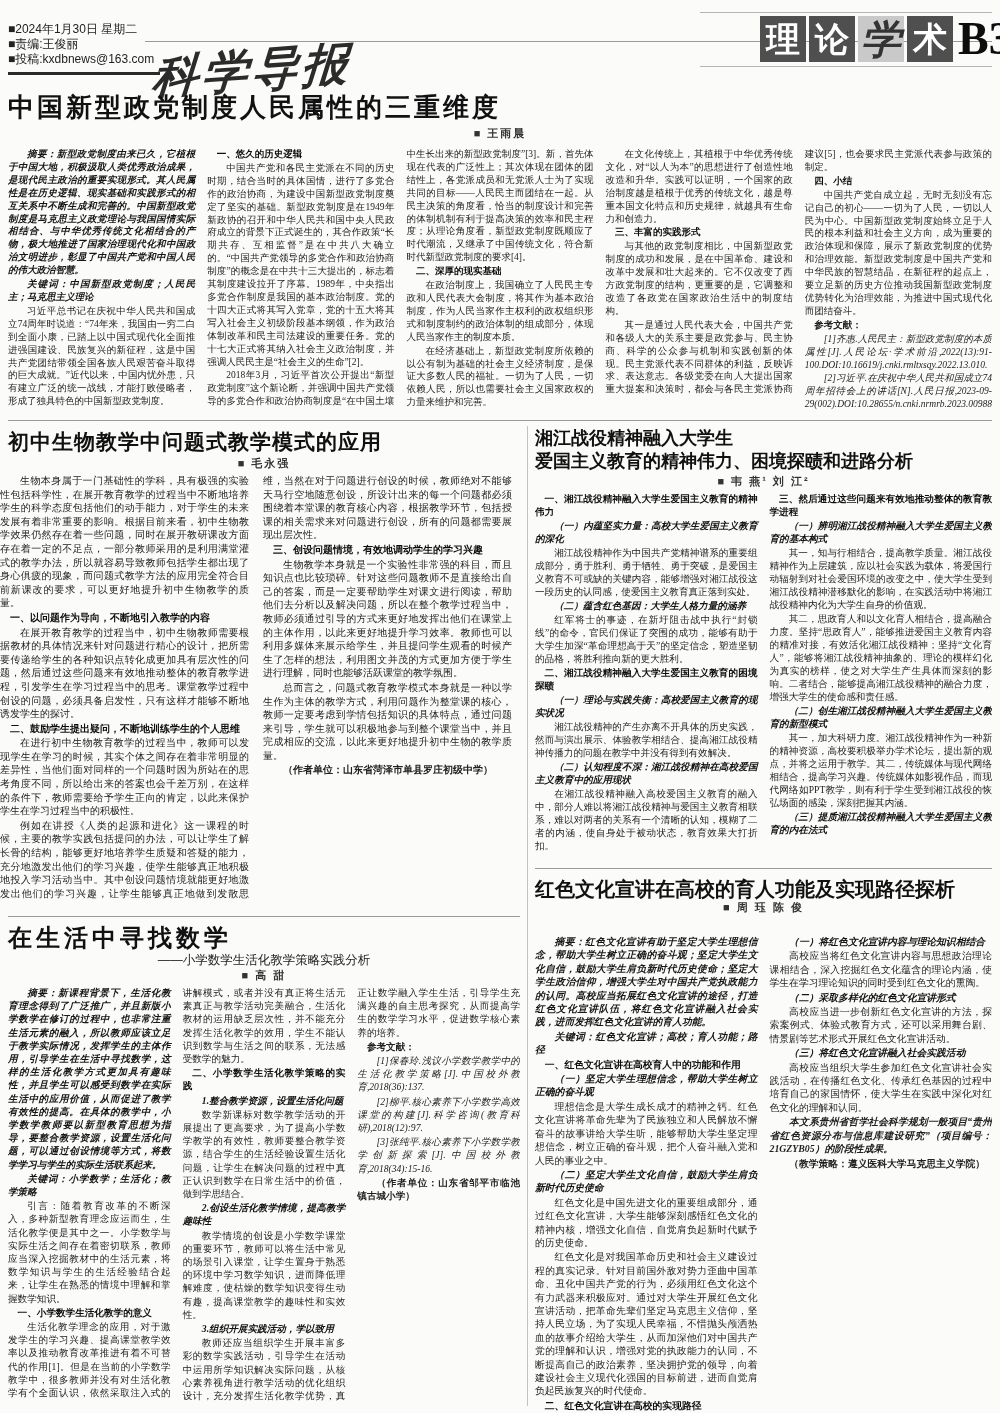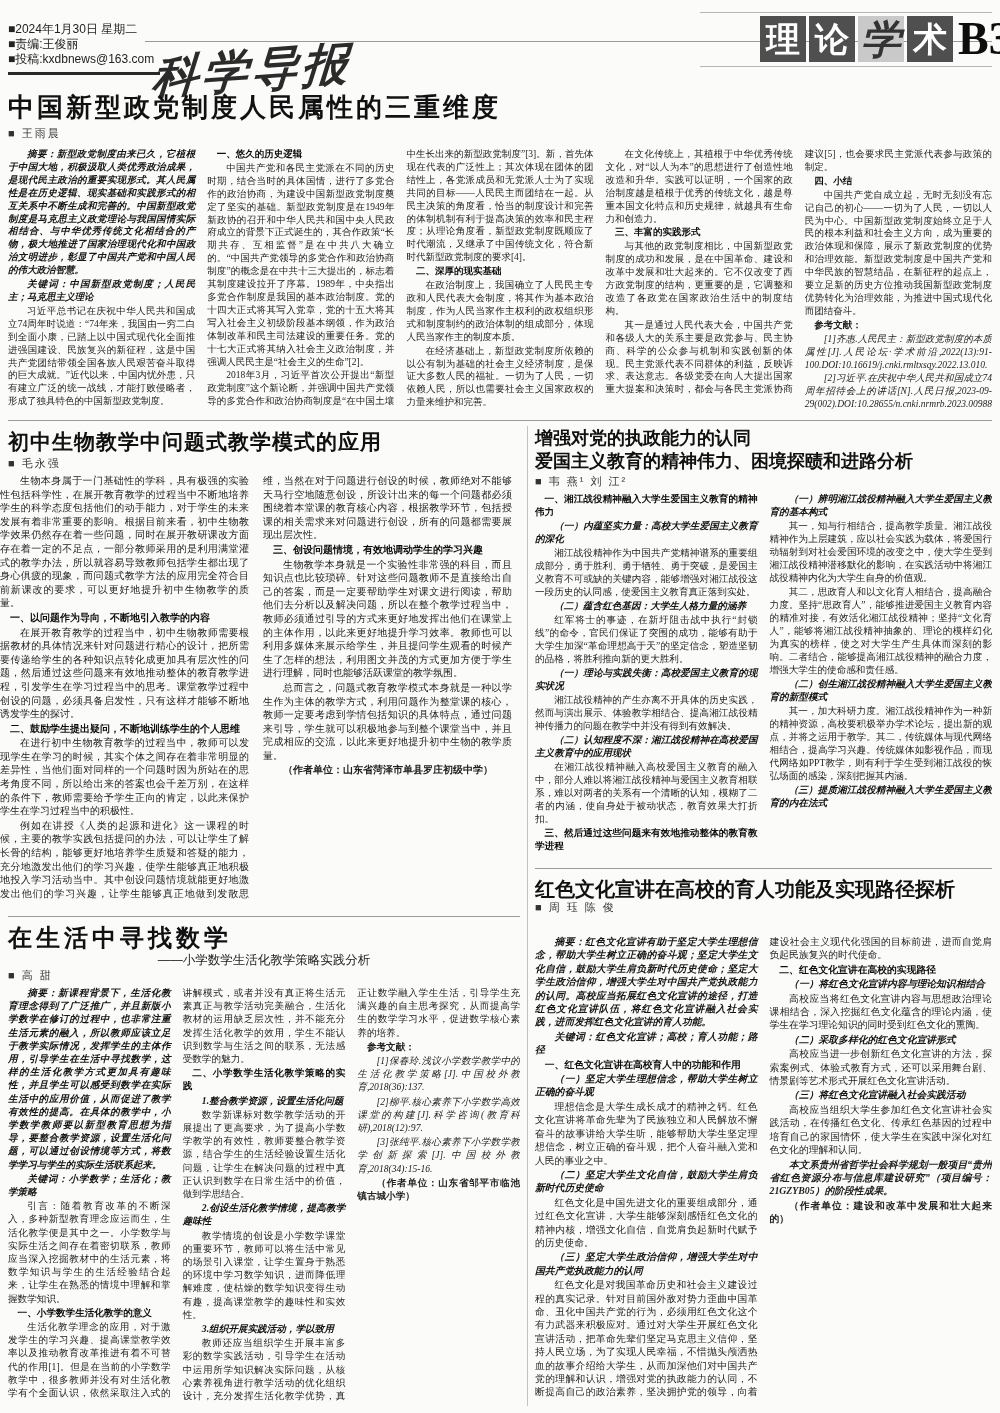--- a/index.html
+++ b/index.html
@@ -27,21 +27,21 @@
   .secbox.light{background:#c9c9c9;color:#333;font-family:"DejaVu Serif",serif;
     font-style:italic;font-size:40px;}
   .pageno{display:inline-block;font-family:"Liberation Serif",serif;font-weight:bold;
     font-size:46px;color:#0d0d0d;line-height:46px;vertical-align:top;margin-left:2px;}
 
   
   .a-title{position:absolute;font-weight:bold;color:#111;
     font-family:Liberation Sans, sans-serif;white-space:nowrap;}
   .a-sub{position:absolute;text-align:center;color:#222;
     font-family:"Liberation Sans",sans-serif;}
-  .a-byline{position:absolute;font-weight:normal;font-size:11px;
+  .a-byline{position:absolute;text-align:center;font-weight:bold;font-size:11px;
     color:#333;font-family:"Liberation Sans",sans-serif;letter-spacing:2px;}
   .cols{position:absolute;column-fill:auto;overflow:hidden;text-align:justify;
     color:#222;}
   .cols p{margin:0 0 1px 0;text-indent:2em;}
   .p-head{font-weight:bold;color:#0e0e0e;text-indent:1em !important;
     font-family:"Liberation Sans",sans-serif;}
   .p-sub{font-weight:bold;font-style:italic;color:#141414;}
   .p-abstract,.p-kw{font-weight:bold;font-style:italic;color:#161616;}
   .p-reflabel{font-weight:bold;font-family:"Liberation Sans",sans-serif;text-indent:1em !important;}
   .p-ref{font-style:italic;}
@@ -113,29 +113,30 @@
       <p class="p-body">在进行初中生物教育教学的过程当中，教师可以发现学生在学习的时候，其实个体之间存在着非常明显的差异性，当他们面对同样的一个问题时因为所站在的思考角度不同，所以给出来的答案也会千差万别，在这样的条件下，教师需要给予学生正向的肯定，以此来保护学生在学习过程当中的积极性。</p>
       <p class="p-body">例如在讲授《人类的起源和进化》这一课程的时候，主要的教学实践包括提问的办法，可以让学生了解长骨的结构，能够更好地培养学生质疑和答疑的能力，充分地激发出他们的学习兴趣，使学生能够真正地积极地投入学习活动当中。其中创设问题情境就能更好地激发出他们的学习兴趣，让学生能够真正地做到发散思维，当然在对于问题进行创设的时候，教师绝对不能够天马行空地随意创设，所设计出来的每一个问题都必须围绕着本堂课的教育核心内容，根据教学环节，包括授课的相关需求来对问题进行创设，所有的问题都需要展现出层次性。</p>
       <p class="p-head">三、创设问题情境，有效地调动学生的学习兴趣</p>
       <p class="p-body">生物教学本身就是一个实验性非常强的科目，而且知识点也比较琐碎。针对这些问题教师不是直接给出自己的答案，而是一定要帮助学生对课文进行阅读，帮助他们去分析以及解决问题，所以在整个教学过程当中，教师必须通过引导的方式来更好地发挥出他们在课堂上的主体作用，以此来更好地提升学习效率。教师也可以利用多媒体来展示给学生，并且提问学生观看的时候产生了怎样的想法，利用图文并茂的方式更加方便于学生进行理解，同时也能够活跃课堂的教学氛围。</p>
       <p class="p-body">总而言之，问题式教育教学模式本身就是一种以学生作为主体的教学方式，利用问题作为整堂课的核心，教师一定要考虑到学情包括知识的具体特点，通过问题来引导，学生就可以积极地参与到整个课堂当中，并且完成相应的交流，以此来更好地提升初中生物的教学质量。</p>
       <p class="p-tail">（作者单位：山东省菏泽市单县罗庄初级中学）</p>
     </div>
 </section>
 
 <section>
-  <div class="a-title" style="left:535px;width:457px;top:426px;font-size:18px;">增强对党的执政能力的认同</div>
+  <div class="a-title" style="left:535px;width:457px;top:426px;font-size:18px;">湘江战役精神融入大学生</div>
   <div class="a-title" style="left:535px;width:457px;top:449px;font-size:18px;">爱国主义教育的精神伟力、困境探赜和进路分析</div>
   <div class="a-byline" style="left:535px;width:457px;top:474px;">■ 韦 燕¹ 刘 江²</div>
   <div class="cols body-a3" style="left:535px;width:457px;top:492px;height:370px;">
       <p class="p-head">一、湘江战役精神融入大学生爱国主义教育的精神伟力</p>
       <p class="p-sub">（一）内蕴坚实力量：高校大学生爱国主义教育的深化</p>
       <p class="p-body">湘江战役精神作为中国共产党精神谱系的重要组成部分，勇于胜利、勇于牺牲、勇于突破，是爱国主义教育不可或缺的关键内容，能够增强对湘江战役这一段历史的认同感，使爱国主义教育真正落到实处。</p>
       <p class="p-sub">（二）蕴含红色基因：大学生人格力量的涵养</p>
       <p class="p-body">红军将士的事迹，在新圩阻击战中执行“封锁线”的命令，官民们保证了突围的成功，能够有助于大学生加深“革命理想高于天”的坚定信念，塑造坚韧的品格，将胜利推向新的更大胜利。</p>
+      <p class="p-head">二、湘江战役精神融入大学生爱国主义教育的困境探赜</p>
       <p class="p-sub">（一）理论与实践失衡：高校爱国主义教育的现实状况</p>
       <p class="p-body">湘江战役精神的产生亦离不开具体的历史实践，然而与演出展示、体验教学相结合、提高湘江战役精神传播力的问题在教学中并没有得到有效解决。</p>
       <p class="p-sub">（二）认知程度不深：湘江战役精神在高校爱国主义教育中的应用现状</p>
       <p class="p-body">在湘江战役精神融入高校爱国主义教育的融入中，部分人难以将湘江战役精神与爱国主义教育相联系，难以对两者的关系有一个清晰的认知，模糊了二者的内涵，使自身处于被动状态，教育效果大打折扣。</p>
       <p class="p-head">三、然后通过这些问题来有效地推动整体的教育教学进程</p>
       <p class="p-sub">（一）辨明湘江战役精神融入大学生爱国主义教育的基本构式</p>
       <p class="p-body">其一，知与行相结合，提高教学质量。湘江战役精神作为上层建筑，应以社会实践为载体，将爱国行动辐射到对社会爱国环境的改变之中，使大学生受到湘江战役精神潜移默化的影响，在实践活动中将湘江战役精神内化为大学生自身的价值观。</p>
       <p class="p-body">其二，思政育人和以文化育人相结合，提高融合力度。坚持“思政育人”，能够推进爱国主义教育内容的精准对接，有效活化湘江战役精神；坚持“文化育人”，能够将湘江战役精神抽象的、理论的模样幻化为真实的榜样，使之对大学生产生具体而深刻的影响。二者结合，能够提高湘江战役精神的融合力度，增强大学生的使命感和责任感。</p>
       <p class="p-sub">（二）创生湘江战役精神融入大学生爱国主义教育的新型模式</p>
       <p class="p-body">其一，加大科研力度。湘江战役精神作为一种新的精神资源，高校要积极举办学术论坛，提出新的观点，并将之运用于教学。其二，传统媒体与现代网络相结合，提高学习兴趣。传统媒体如影视作品，而现代网络如PPT教学，则有利于学生受到湘江战役的恢弘场面的感染，深刻把握其内涵。</p>
@@ -175,25 +176,24 @@
   <div class="a-title" style="left:535px;width:457px;top:876px;font-size:20px;">红色文化宣讲在高校的育人功能及实现路径探析</div>
   <div class="a-byline" style="left:535px;width:457px;top:900px;">■ 周 珏 陈 俊</div>
   <div class="cols body-a5" style="left:535px;width:457px;top:918px;height:488px;margin-top:17px;">
       <p class="p-abstract">摘要：红色文化宣讲有助于坚定大学生理想信念，帮助大学生树立正确的奋斗观；坚定大学生文化自信，鼓励大学生肩负新时代历史使命；坚定大学生政治信仰，增强大学生对中国共产党执政能力的认同。高校应当拓展红色文化宣讲的途径，打造红色文化宣讲队伍，将红色文化宣讲融入社会实践，进而发挥红色文化宣讲的育人功能。</p>
       <p class="p-kw">关键词：红色文化宣讲；高校；育人功能；路径</p>
       <p class="p-head">一、红色文化宣讲在高校育人中的功能和作用</p>
       <p class="p-sub">（一）坚定大学生理想信念，帮助大学生树立正确的奋斗观</p>
       <p class="p-body">理想信念是大学生成长成才的精神之钙。红色文化宣讲将革命先辈为了民族独立和人民解放不懈奋斗的故事讲给大学生听，能够帮助大学生坚定理想信念，树立正确的奋斗观，把个人奋斗融入党和人民的事业之中。</p>
       <p class="p-sub">（二）坚定大学生文化自信，鼓励大学生肩负新时代历史使命</p>
       <p class="p-body">红色文化是中国先进文化的重要组成部分，通过红色文化宣讲，大学生能够深刻感悟红色文化的精神内核，增强文化自信，自觉肩负起新时代赋予的历史使命。</p>
-      <p class="p-sub">（三）坚定大学生政治信仰，增强大学生对中国共产党执政能力的认同</p>
       <p class="p-body">红色文化是对我国革命历史和社会主义建设过程的真实记录。针对目前国外敌对势力歪曲中国革命、丑化中国共产党的行为，必须用红色文化这个有力武器来积极应对。通过对大学生开展红色文化宣讲活动，把革命先辈们坚定马克思主义信仰，坚持人民立场，为了实现人民幸福，不惜抛头颅洒热血的故事介绍给大学生，从而加深他们对中国共产党的理解和认识，增强对党的执政能力的认同，不断提高自己的政治素养，坚决拥护党的领导，向着建设社会主义现代化强国的目标前进，进而自觉肩负起民族复兴的时代使命。</p>
       <p class="p-head">二、红色文化宣讲在高校的实现路径</p>
       <p class="p-sub">（一）将红色文化宣讲内容与理论知识相结合</p>
       <p class="p-body">高校应当将红色文化宣讲内容与思想政治理论课相结合，深入挖掘红色文化蕴含的理论内涵，使学生在学习理论知识的同时受到红色文化的熏陶。</p>
       <p class="p-sub">（二）采取多样化的红色文化宣讲形式</p>
       <p class="p-body">高校应当进一步创新红色文化宣讲的方法，探索案例式、体验式教育方式，还可以采用舞台剧、情景剧等艺术形式开展红色文化宣讲活动。</p>
       <p class="p-sub">（三）将红色文化宣讲融入社会实践活动</p>
       <p class="p-body">高校应当组织大学生参加红色文化宣讲社会实践活动，在传播红色文化、传承红色基因的过程中培育自己的家国情怀，使大学生在实践中深化对红色文化的理解和认同。</p>
       <p class="p-note">本文系贵州省哲学社会科学规划一般项目“贵州省红色资源分布与信息库建设研究”（项目编号：21GZYB05）的阶段性成果。</p>
-      <p class="p-tail">（作者单位：建设和改革中发展和壮大起来的）</p>
+      <p class="p-tail">（教学策略：遵义医科大学马克思主义学院）</p>
     </div>
 </section>
 
 </body></html>

